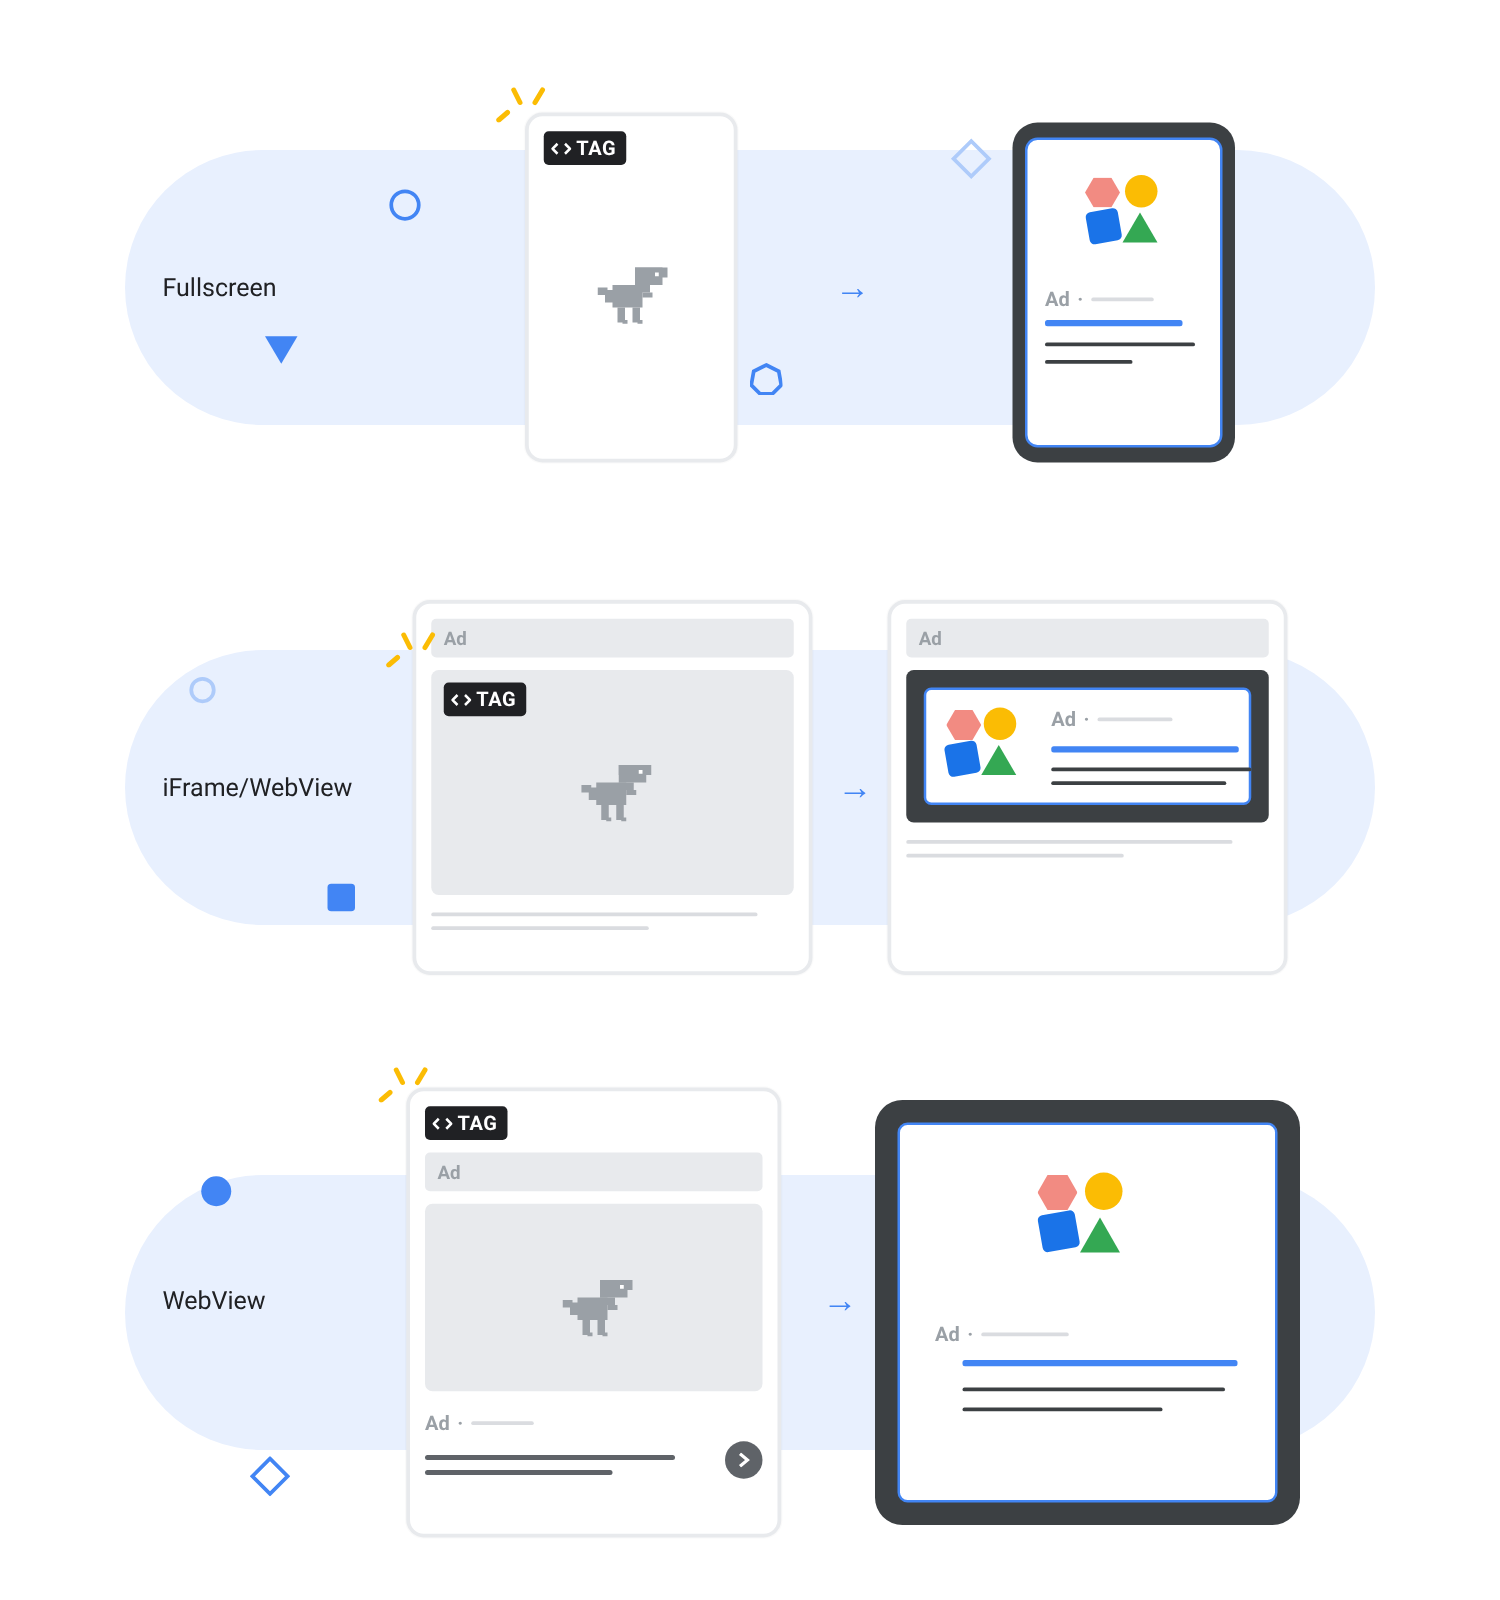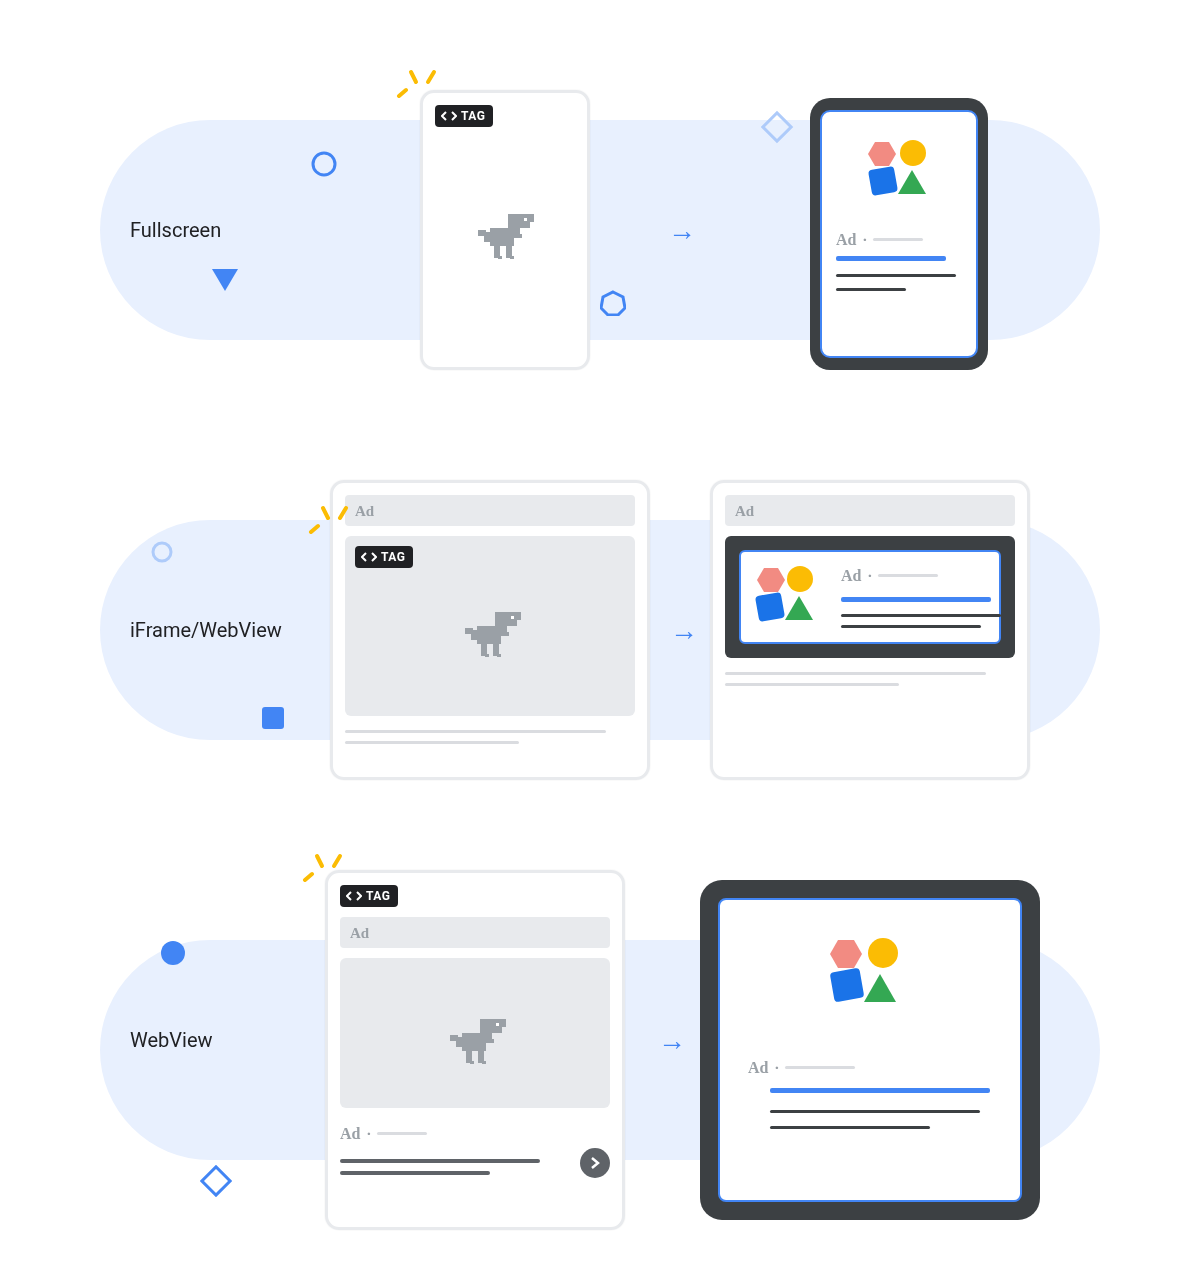--- a/index.html
+++ b/index.html
@@ -48,36 +48,35 @@
     background: #fff;
     border: 3px solid #e8eaed;
     border-radius: 14px;
     z-index: 2;
     box-shadow: 0 0 0 1px rgba(0,0,0,0.02);
   }
   .tag-badge {
     position: absolute;
     background: #202124;
     color: #fff;
-    font-size: 12px;
+    font-size: 16px;
     font-weight: 700;
     padding: 4px 8px 4px 6px;
     border-radius: 4px;
     display: flex;
     align-items: center;
     gap: 4px;
     letter-spacing: 0.5px;
   }
   .tag-badge svg { display:block; }
   .spark { position:absolute; z-index:3; }
   .ad-label {
     color: #9aa0a6;
     font-weight: 700;
     font-size: 16px;
-    font-family: Liberation Serif, serif;
   }
   .ad-bar {
     background: #e8eaed;
     border-radius: 4px;
     padding: 6px 10px;
   }
   .ad-bar .ad-label { font-size: 15px; }
   .ad-dot { color:#9aa0a6; font-weight:700; }
   .line { height:3px; border-radius:2px; }
   .l-grey { background:#dadce0; }

